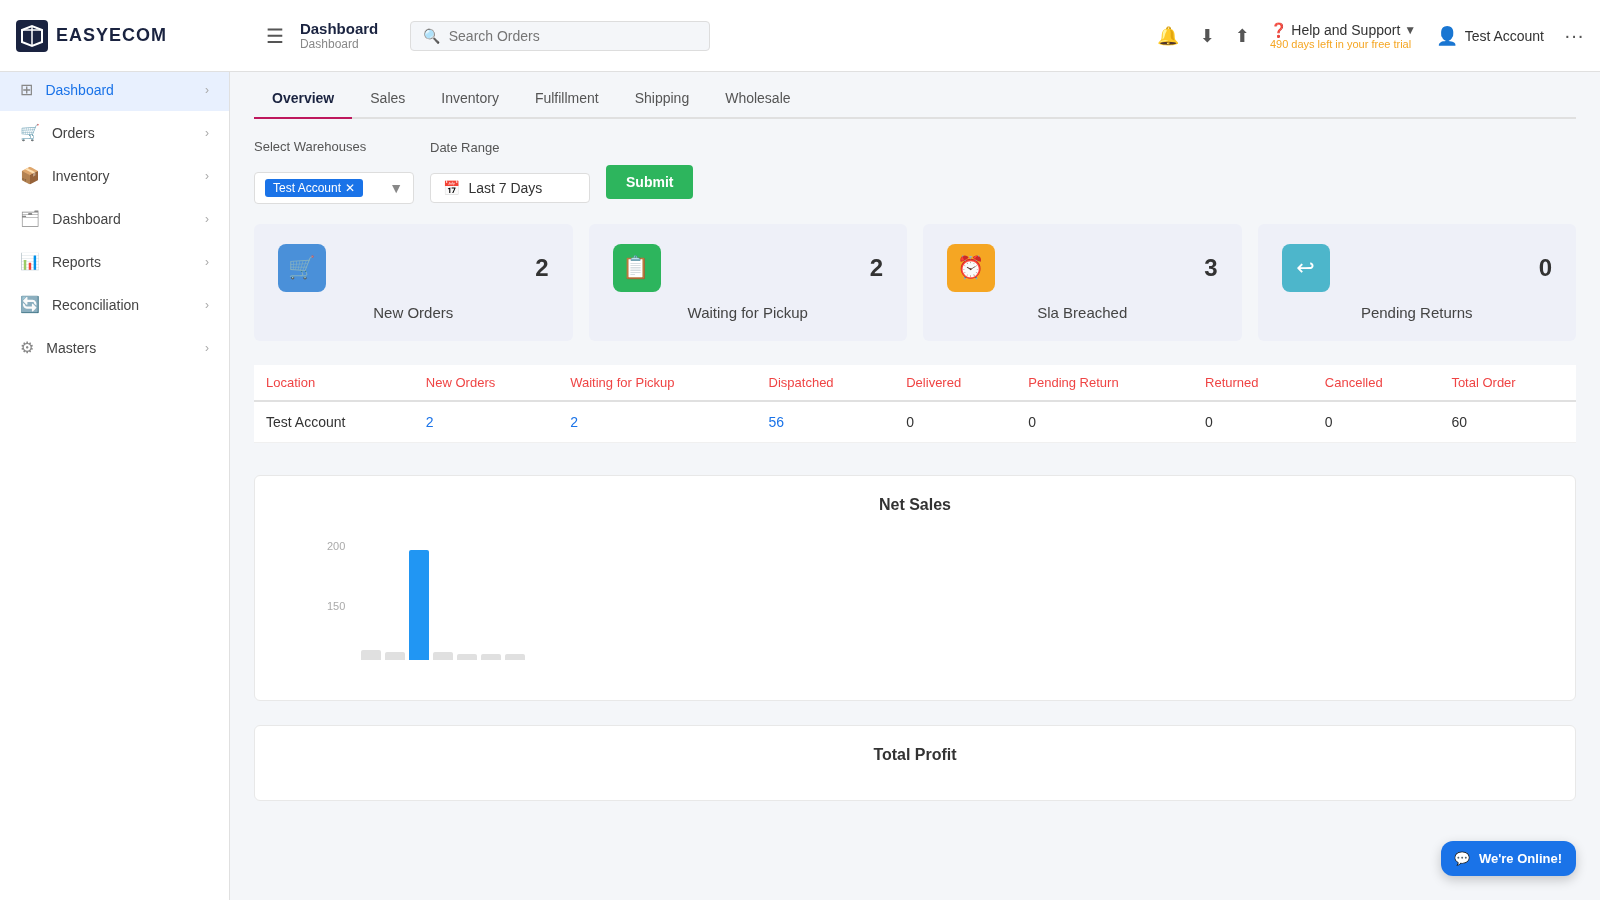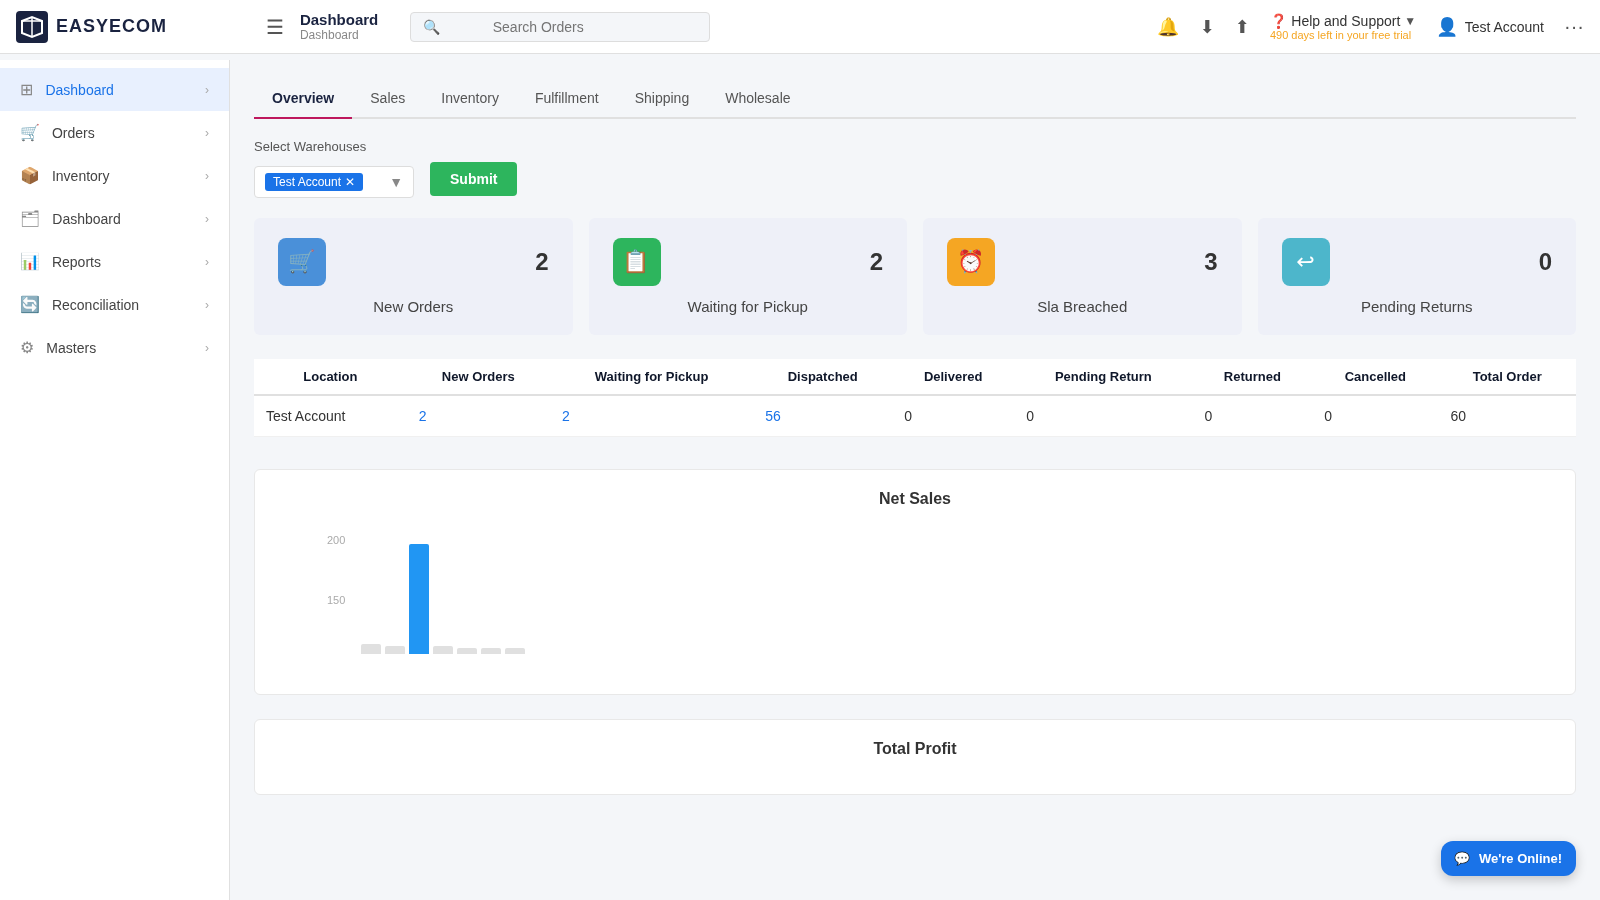--- a/index.html
+++ b/index.html
@@ -1,38 +1,38 @@
 <!DOCTYPE html>
 <html><head>
   <meta charset="utf-8">
   <style>
     * { box-sizing: border-box; margin: 0; padding: 0; }
     body { font-family: 'Segoe UI', Arial, sans-serif; background: #f4f6f9; color: #333; font-size: 14px; }
 
     
     .topbar {
       display: flex; align-items: center;
-      background: #fff; height: 54px;
+      background: #fff; height: 72px;
       border-bottom: 1px solid #e0e0e0;
       padding: 0 16px; gap: 16px;
       position: fixed; top: 0; left: 0; right: 0; z-index: 100;
     }
     .logo-area { display: flex; align-items: center; gap: 8px; width: 230px; }
     .logo-icon { width: 32px; height: 32px; }
     .logo-text { font-weight: 700; font-size: 18px; letter-spacing: 1px; color: #1a2340; }
     .hamburger { font-size: 20px; color: #555; cursor: pointer; margin-left: 4px; }
     .breadcrumb-area { display: flex; flex-direction: column; }
     .breadcrumb-title { font-weight: 600; font-size: 15px; color: #1a2340; }
     .breadcrumb-sub { font-size: 12px; color: #888; }
     .search-bar {
       flex: 1; max-width: 300px; display: flex; align-items: center;
       background: #f4f6f9; border: 1px solid #ddd; border-radius: 4px;
       padding: 6px 12px; gap: 8px; margin-left: 16px;
     }
-    .search-bar input { border: none; background: transparent; outline: none; font-size: 14px; width: 100%; color: #555; margin-left: 44px; }
+    .search-bar input { border: none; background: transparent; outline: none; font-size: 14px; width: 100%; color: #555; }
     .topbar-right { margin-left: auto; display: flex; align-items: center; gap: 20px; }
     .topbar-icon { font-size: 18px; color: #555; cursor: pointer; }
     .help-support { display: flex; flex-direction: column; cursor: pointer; }
     .help-support-row { display: flex; align-items: center; gap: 4px; }
     .help-label { font-size: 14px; color: #333; font-weight: 500; }
     .help-trial { font-size: 11px; color: #f5a623; }
     .chevron-icon { font-size: 12px; color: #555; }
     .account-area { display: flex; align-items: center; gap: 6px; cursor: pointer; }
     .account-icon { font-size: 18px; color: #555; }
     .account-label { font-size: 14px; color: #333; font-weight: 500; }
@@ -65,21 +65,21 @@
     
     .tabs { display: flex; border-bottom: 2px solid #e0e0e0; margin-bottom: 20px; }
     .tab {
       padding: 10px 18px; cursor: pointer; font-size: 14px; color: #555;
       border-bottom: 3px solid transparent; margin-bottom: -2px;
     }
     .tab.active { color: #1a2340; border-bottom: 2px solid #be185d; font-weight: 600; }
 
     
     .filter-row { display: flex; align-items: center; gap: 16px; margin-bottom: 20px; }
-    .filter-group { display: flex; flex-direction: column; gap: 12px; }
+    .filter-group { display: flex; flex-direction: column; gap: 18px; }
     .filter-label { font-size: 13px; color: #555; font-weight: 500; }
     .warehouse-select {
       display: flex; align-items: center; gap: 6px;
       border: 1px solid #ddd; border-radius: 4px; padding: 6px 10px;
       background: #fff; cursor: pointer; min-width: 160px;
     }
     .tag {
       background: #1a73e8; color: #fff; border-radius: 3px;
       padding: 2px 8px; font-size: 12px; display: flex; align-items: center; gap: 4px;
     }
@@ -108,22 +108,22 @@
       width: 48px; height: 48px; border-radius: 8px;
       display: flex; align-items: center; justify-content: center; font-size: 22px; color: #fff;
     }
     .stat-count { font-size: 24px; font-weight: 700; color: #333; }
     .stat-label { font-size: 15px; color: #444; font-weight: 500; text-align: center; }
     .stat-card-inner { display: flex; flex-direction: column; align-items: center; gap: 6px; padding-top: 4px; }
 
     
     .data-table { width: 100%; border-collapse: collapse; margin-bottom: 32px; }
     .data-table th {
-      text-align: center; padding: 10px 12px; font-size: 13px; color: #0f172a;
-      border-bottom: 2px solid #e0e0e0; font-weight: 700; background: #fff;
+      text-align: left; padding: 10px 12px; font-size: 13px; color: #ef4444;
+      border-bottom: 2px solid #e0e0e0; font-weight: 400; background: #fff;
     }
     .data-table td {
       padding: 12px 12px; font-size: 14px; color: #333;
       border-bottom: 1px solid #f0f0f0; background: #fff;
     }
     .data-table td.link { color: #1a73e8; cursor: pointer; font-weight: 500; }
 
     
     .charts-row { display: grid; grid-template-columns: 1fr; gap: 24px; }
     .chart-card { background: #fff; border-radius: 6px; padding: 20px; border: 1px solid #e8e8e8; }
@@ -249,20 +249,27 @@
 
     <div class="filter-row">
       <div class="filter-group">
         <span class="filter-label">Select Warehouses</span>
         <div class="warehouse-select">
           <span class="tag">
             <span>Test Account</span>
             <span class="tag-close">✕</span>
           </span>
           <span class="warehouse-chevron">▼</span>
+        </div>
+      </div>
+      <div class="filter-group">
+        <span class="filter-label">Date Range</span>
+        <div class="date-input">
+          <span class="calendar-icon">📅</span>
+          <span>Last 7 Days</span>
         </div>
       </div>
       <button class="submit-btn">Submit</button>
     </div>
 
     <div class="stat-cards">
 
       <div class="stat-card">
         <div class="stat-card-top">
           <div class="stat-icon-wrap" style="background:#4a90d9;">

